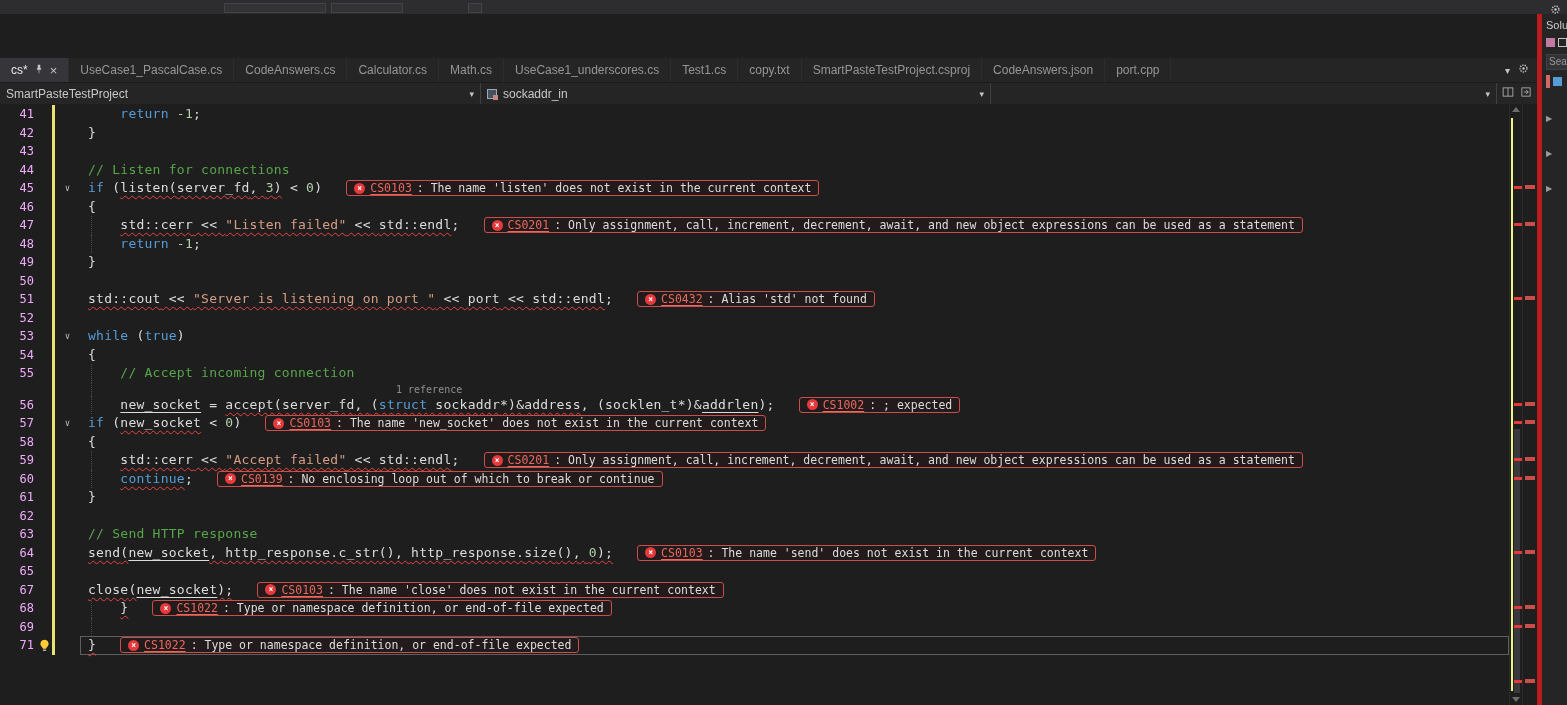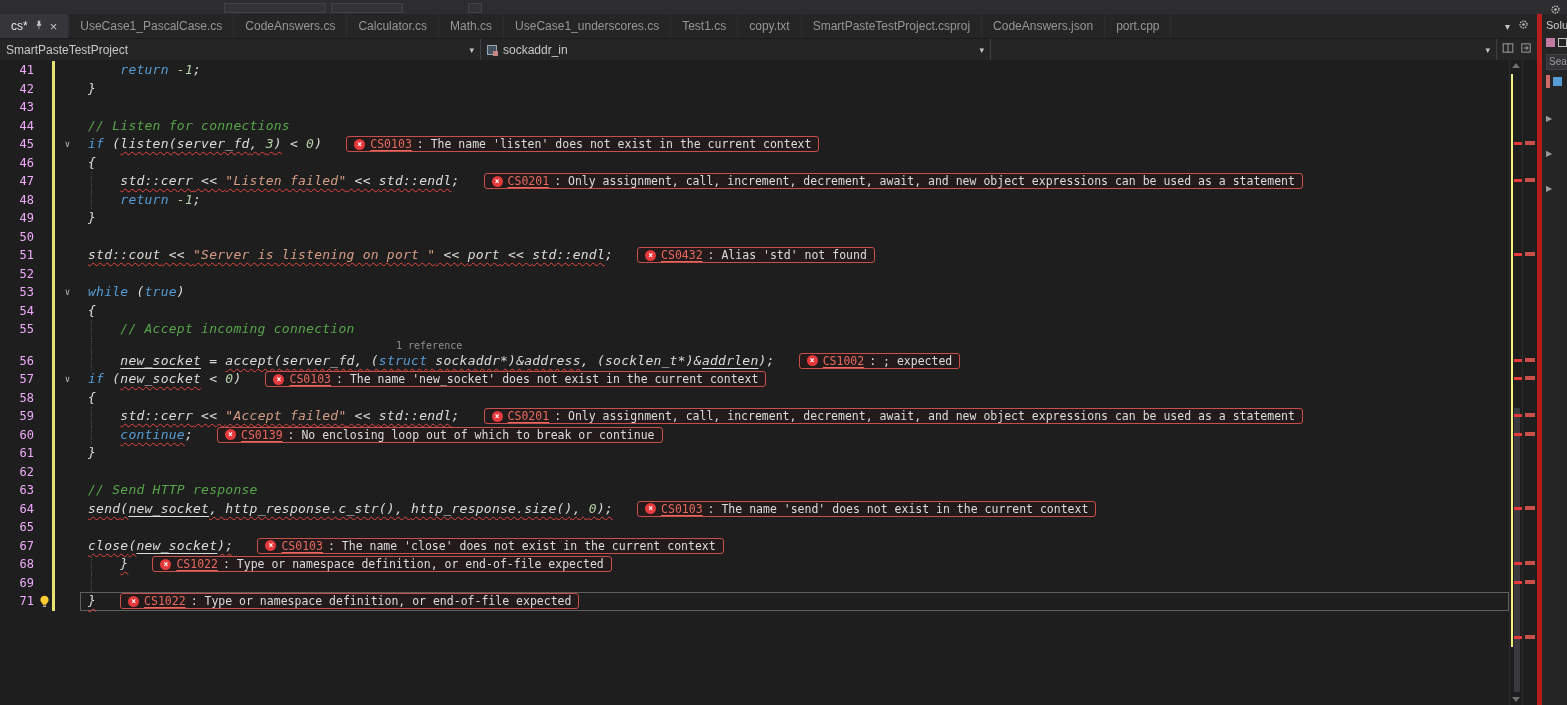--- a/index.html
+++ b/index.html
@@ -7,21 +7,21 @@
               font-family:"Liberation Sans", sans-serif; }
 
   
   .top-strip { height:14px; background:#2D2D30; position:relative; width:100%; }
   .ts-box { position:absolute; top:3px; height:10px; background:#333337; border:1px solid #434346; }
   .b1 { left:224px; width:102px; } .b2 { left:331px; width:72px; } .b3 { left:468px; width:14px; }
   .ts-gear { position:absolute; right:6px; top:1px; }
 
   
   .frame { display:flex; height:691px; }
-  .main-col { width:1537px; display:flex; flex-direction:column; }
+  .main-col { width:1537px; display:flex; flex-direction:column;margin-top:44px; }
 
   
   .tab-strip { height:24px; background:#252526; display:flex; align-items:stretch;
                font-size:12px; color:#969696; overflow:hidden; }
   .tab { padding:0 11px; display:flex; align-items:center; gap:6px; white-space:nowrap;
          border-right:1px solid #2D2D30; cursor:default; }
   .tab.active { background:#35353A; color:#E8E8E8; }
   .tab .close { color:#C5C5C5; font-size:13px; line-height:1; }
   .tabs { display:flex; }
   .tab-right { margin-left:auto; display:flex; align-items:center; gap:8px; padding:0 8px; color:#C5C5C5; }
@@ -43,21 +43,21 @@
 
   .row { display:flex; height:18.5px; line-height:18.5px; position:relative;
          font-family:"DejaVu Sans Mono", monospace; font-size:13px; }
   .row.lens { height:13px; line-height:13px; }
   .num { width:36px; flex:none; text-align:right; color:#f0abfc; font-size:12px; padding-right:2px; }
   .ico { width:16px; flex:none; display:flex; align-items:center; justify-content:center; }
   .chg { width:3px; flex:none; background:#E8E270; }
   .fold { width:25px; flex:none; text-align:center; color:#BDBDBD; font-size:9px; }
   .main { flex:1; position:relative; display:flex; align-items:center; min-width:0; }
   pre.code { margin:0; padding-left:8px; white-space:pre; letter-spacing:.25px;
-             font-family:inherit; font-size:inherit; line-height:inherit;font-style:italic; }
+             font-family:inherit; font-size:inherit; line-height:inherit; }
   .guide { position:absolute; left:11px; top:0; bottom:0; border-left:1px dotted #4A4A4A; }
   .boxed .main { box-shadow: inset 0 0 0 1px #5F5F5F; }
   .lens-text { padding-left:316px; font-size:10px; color:#8F8F8F; }
 
   .pl { color:#DCDCDC; } .kw { color:#569CD6; } .cm { color:#57A64A; }
   .st { color:#D69D85; } .nm { color:#B5CEA8; }
   .sq { text-decoration-line:underline; text-decoration-style:wavy;
         text-decoration-color:#E5453F; text-decoration-thickness:1px; text-underline-offset:3px; }
   .u  { text-decoration-line:underline; text-underline-offset:3px; text-decoration-thickness:1px; }
 

